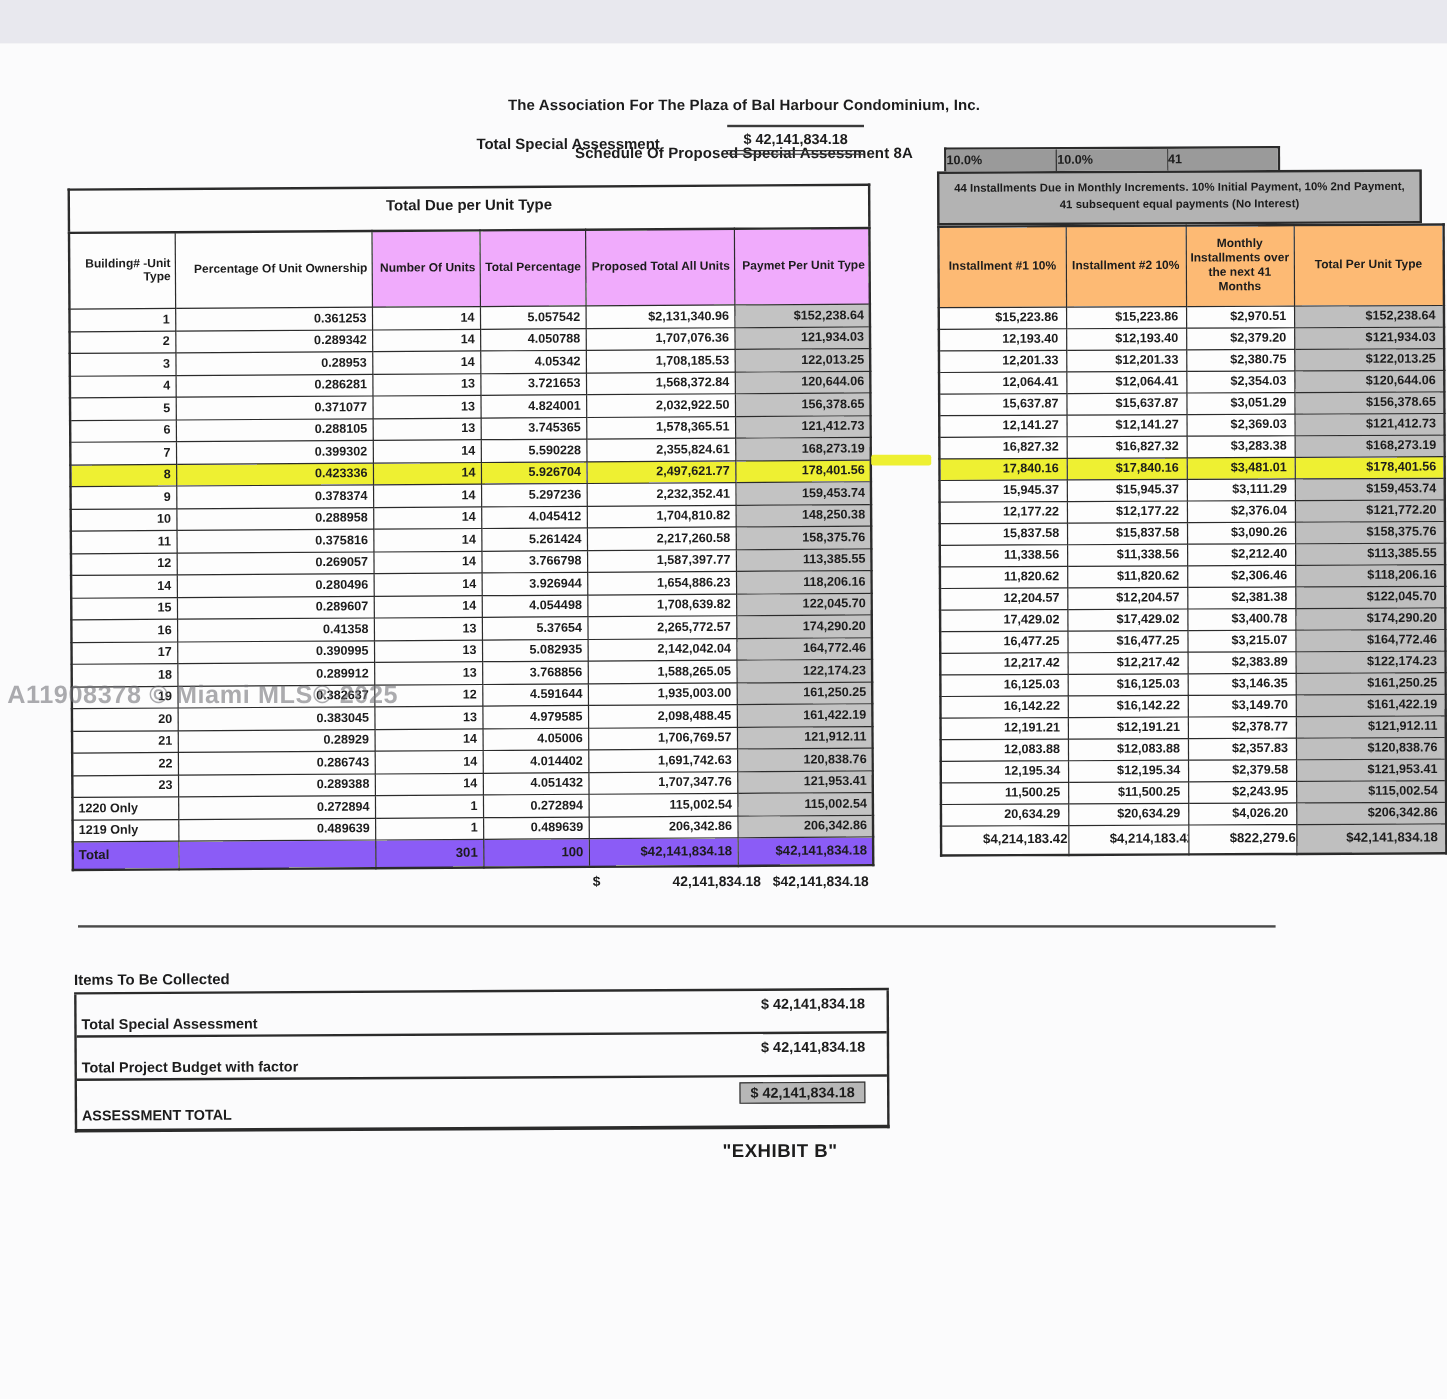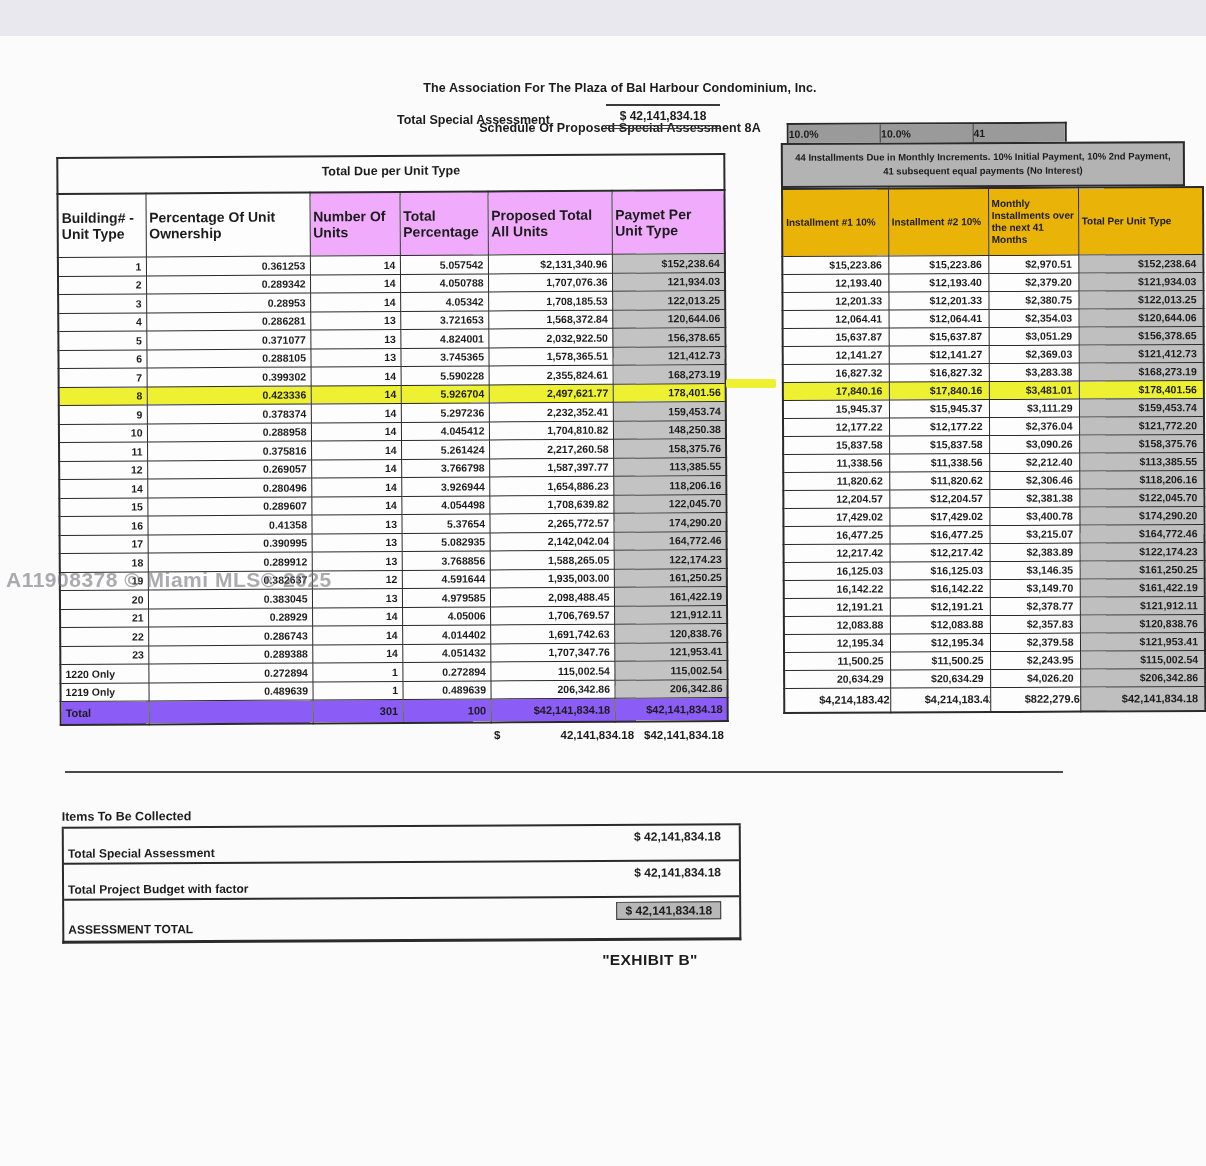--- a/index.html
+++ b/index.html
@@ -24,21 +24,21 @@
     border-top:2px solid #3a3a3a;border-bottom:4px double #3a3a3a;padding:3px 2px 2px;}
 
   
   .lt-wrap{left:58px;top:155px;width:667px;transform:rotate(-0.35deg);}
   table{border-collapse:collapse;table-layout:fixed;width:100%;background:#fdfdfd;}
   .lt{border:2px solid #2b2b2b;}
   .lt caption{border:2px solid #2b2b2b;border-bottom:none;height:36px;font-size:12.5px;font-weight:700;
     text-align:center;padding-top:7px;box-sizing:border-box;background:#fcfcfc;}
   .lt th,.lt td{border:1.5px solid #2b2b2b;font-size:10.5px;font-weight:700;
     padding:1px 4px;text-align:right;white-space:nowrap;overflow:hidden;}
-  .lt thead th{height:58px;font-size:14px;text-align:left;vertical-align:middle;
+  .lt thead th{height:58px;font-size:10px;text-align:right;vertical-align:middle;
     white-space:normal;line-height:1.15;padding:2px 3px;}
   .lt thead th.gy{background:#f0abfc;}
   .lt tbody tr{height:18.5px;}
   .lt td:last-child{background:#c3c3c3;}
   .lt td.tl{text-align:left;}
   .lt tr.hl td{background:#eef032 !important;}
   .lt .tb-total td{background:#8b5cf6;height:20px;font-size:11px;}
   .c0{width:88px;} .c1{width:164px;} .c2{width:90px;} .c3{width:88px;} .c4{width:124px;} .c5{width:113px;}
 
   .lt-footer{left:494px;top:729px;width:230px;display:flex;align-items:center;font-size:11.5px;font-weight:700;}
@@ -48,21 +48,21 @@
   .rt-wrap{left:782px;top:122px;width:421px;transform:rotate(-0.25deg);}
   .rt-minirow{display:flex;width:276px;margin-left:6px;border:2px solid #2b2b2b;border-bottom:none;}
   .rt-minirow div{flex:1;background:#9a9a9a;border-right:1.5px solid #2b2b2b;text-align:left;
     font-size:10.5px;font-weight:700;padding:3px 0;}
   .rt-minirow div:last-child{border-right:none;}
   .rt-note{width:calc(100% - 17px);box-sizing:border-box;border:2px solid #2b2b2b;background:#b3b3b3;
     font-size:9.5px;font-weight:700;text-align:center;padding:6px 6px;line-height:1.5;}
   .rt{border:2px solid #2b2b2b;}
   .rt th,.rt td{border:1.5px solid #2b2b2b;font-size:10.5px;font-weight:700;
     padding:1px 6px;text-align:right;white-space:nowrap;overflow:hidden;}
-  .rt thead th{height:62px;background:#eab308;font-size:10px;text-align:left;vertical-align:middle;
+  .rt thead th{height:62px;background:#fdba74;font-size:10px;text-align:center;vertical-align:middle;
     white-space:normal;line-height:1.2;padding:2px 3px;}
   .rt tbody tr{height:18px;}
   .rt td:last-child{background:#bfbfbf;}
   .rt tr.hl td{background:#eef032 !important;}
   .rt .tb-total td{height:21px;font-size:11px;padding-left:34px;}
   .r0{width:106px;} .r1{width:100px;} .r2{width:90px;} .r3{width:125px;}
   .hl-tail{left:726px;top:379px;width:50px;height:9px;background:#eef032;border-radius:2px;}
 
   .rule{left:65px;top:771px;width:998px;height:2px;background:#4a4a4a;}
 

